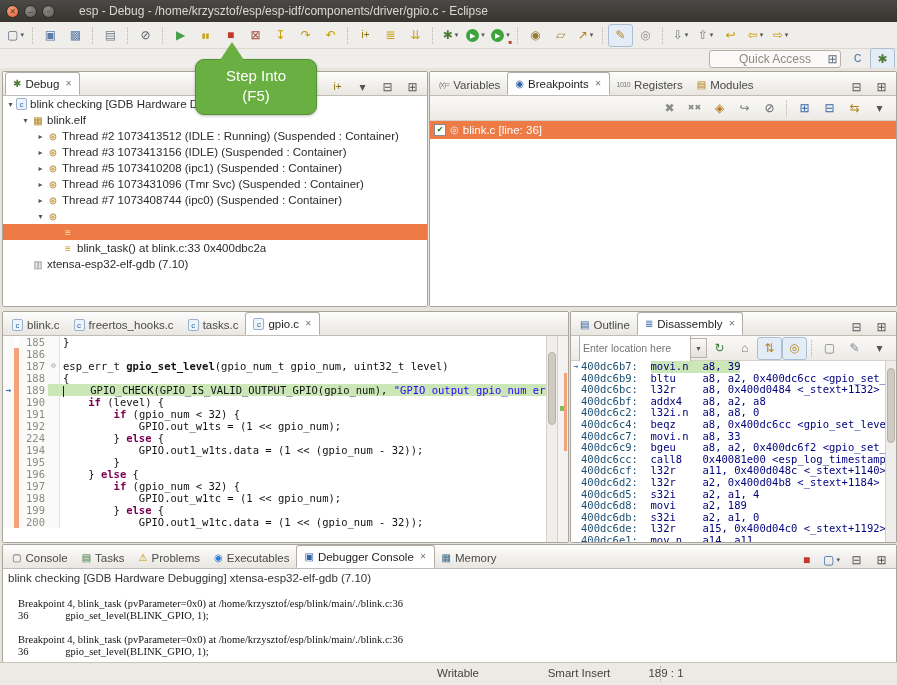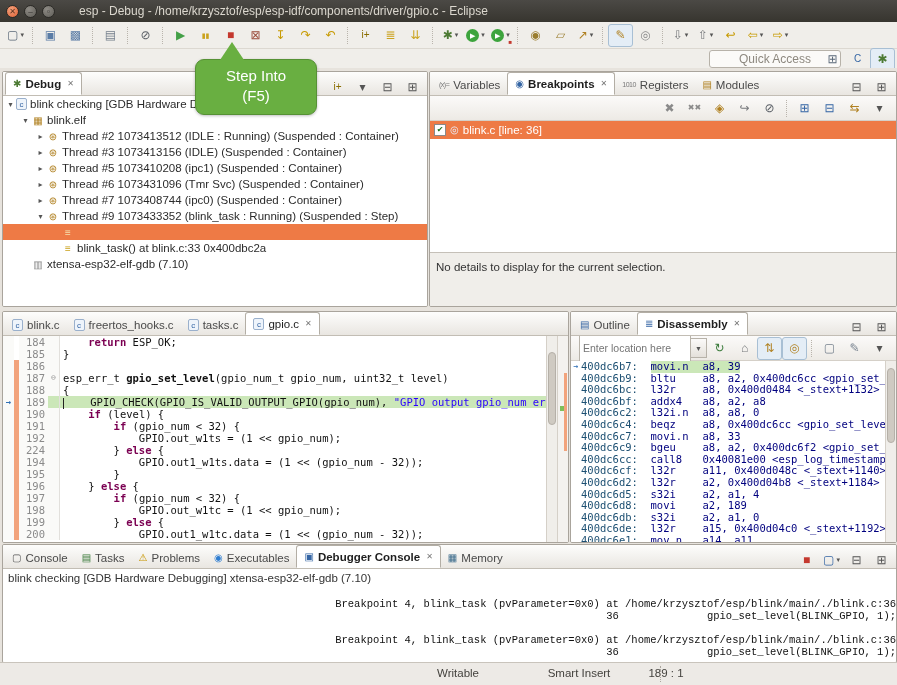--- a/index.html
+++ b/index.html
@@ -27,21 +27,21 @@
   .quick-access{position:absolute;right:56px;top:1px;width:130px;height:16px;border:1px solid #b7b2a9;border-radius:3px;
     background:#fbfaf8;color:#8d887f;font-size:12px;display:flex;align-items:center;justify-content:center;}
   .row2-icons{position:absolute;right:2px;top:0;display:flex;align-items:center;height:20px;}
   
   .workbench{position:absolute;top:68px;left:0;right:0;bottom:22px;background:#e7e3dd;}
   .panel{position:absolute;background:#f4f2ef;border:1px solid #a9a49c;border-radius:2px;overflow:hidden;display:flex;flex-direction:column;}
   .tabbar{height:23px;flex:none;display:flex;align-items:flex-end;background:linear-gradient(#fdfdfc,#e9e6e1);
     border-bottom:1px solid #c2bdb4;position:relative;padding-left:2px;}
   .tab{height:21px;display:flex;align-items:center;gap:4px;padding:0 7px;font-size:11.5px;color:#4a4a4a;white-space:nowrap;}
   .tab.active{background:#fff;border:1px solid #b3aea5;border-bottom-color:#fff;border-radius:3px 3px 0 0;color:#1e1e1e;}
-  .views .tab.active .tlabel{font-weight:bold;}
+  .views .tab.active .tlabel{font-weight:normal;}
   .tclose{font-size:8px;color:#777;margin-left:2px;}
   .ticon{font-size:10px;line-height:1;}
   .ticon.small{font-size:7px;letter-spacing:-0.5px;}
   .ficon{width:11px;height:12px;background:#eef4fb;border:1px solid #9ab0cc;color:#3465a4;font-size:8px;line-height:11px;
     text-align:center;border-radius:2px;box-sizing:border-box;}
   .panel-controls{position:absolute;right:2px;top:3px;display:flex;align-items:center;}
   .panel-toolbar{height:24px;flex:none;background:linear-gradient(#fbfaf9,#edeae5);border-bottom:1px solid #d5d0c8;
     display:flex;align-items:center;justify-content:flex-end;padding:0 4px;}
   .content{flex:1;background:#fff;overflow:hidden;position:relative;}
   
@@ -79,21 +79,21 @@
   .ds-body{color:#00007f;}
   .ds-m{display:inline-block;width:52px;}
   .ds-hl{background:#cbe7b8;}
   .loc-combo{display:flex;align-items:center;margin-right:auto;margin-left:4px;}
   .loc-input{width:104px;height:16px;border:1px solid #b7b2a9;background:#fff;font-size:10.5px;color:#8d887f;
     padding:7px 3px;font-family:"Liberation Sans",sans-serif;}
   .loc-dd{width:15px;height:18px;border:1px solid #b7b2a9;border-left:none;background:linear-gradient(#fbfaf9,#e4e0da);
     font-size:7px;color:#555;display:flex;align-items:center;justify-content:center;}
   
   .con-header{font-size:11.5px;color:#333;padding:3px 5px 2px 5px;background:#fff;}
-  .con-line{height:12px;line-height:12px;font-family:Liberation Mono, monospace;font-size:10.5px;white-space:pre;color:#111;padding-left:9px;text-align:right;}
+  .con-line{height:12px;line-height:12px;font-family:Liberation Serif, serif;font-size:10.5px;white-space:pre;color:#111;padding-left:15px;}
   
   .statusbar{position:absolute;left:0;right:0;bottom:0;height:22px;background:#edeae6;border-top:1px solid #c9c4bc;font-size:11.5px;color:#44423e;}
   .sb-item{position:absolute;top:4px;text-align:center;}
   .sb-grip{position:absolute;left:660px;top:3px;height:16px;border-left:1px dotted #aaa59d;}
   
   .tooltip{position:absolute;left:195px;top:59px;width:112px;z-index:50;background:#69af41;border:1px solid #569135;
     border-radius:9px;color:#fff;text-align:center;padding:6px 4px 8px 4px;font-size:15px;line-height:20px;
     box-shadow:0 1px 3px rgba(0,0,0,0.25);}
   .tooltip .arrow{position:absolute;top:-18px;left:24px;width:0;height:0;border-left:12px solid transparent;
     border-right:12px solid transparent;border-bottom:18px solid #69af41;}
@@ -294,21 +294,20 @@
             <span>Thread #6 1073431096 (Tmr Svc) (Suspended : Container)</span>
           </div>
           <div class="tree-row" style="padding-left: 32px;">
             <span class="twist">▸</span>
             <span class="titem-icon" style="color: rgb(176, 128, 32);">⊛</span>
             <span>Thread #7 1073408744 (ipc0) (Suspended : Container)</span>
           </div>
           <div class="tree-row" style="padding-left: 32px;">
             <span class="twist">▾</span>
             <span class="titem-icon" style="color: rgb(176, 128, 32);">⊛</span>
-            <span>Thread #9 1073433352 (blink_task : Running) (Suspended : Step)</span>
           </div>
           <div class="tree-row sel" style="padding-left: 47px;">
             <span class="twist"></span>
             <span class="titem-icon" style="color: rgb(245, 226, 176);">≡</span>
           </div>
           <div class="tree-row" style="padding-left: 47px;">
             <span class="twist"></span>
             <span class="titem-icon" style="color: rgb(202, 162, 28);">≡</span>
             <span>blink_task() at blink.c:33 0x400dbc2a</span>
           </div>
@@ -380,21 +379,20 @@
             <span class="glyph" style="color: rgb(85, 85, 85);">▾</span>
           </span>
         </div>
       <div class="content">
         <div class="bp-row">
           <span class="bp-check">✔</span>
           <span class="ticon" style="color:#e8f0ff;">◎</span>
           <span>blink.c [line: 36]</span>
         </div>
       </div>
-      <div class="bp-details">No details to display for the current selection.</div>
     </div>
 
     <div class="panel" style="left:2px;top:243px;width:565px;height:230px;">
       <div class="tabbar">
         <div style="display:flex;align-items:flex-end;height:100%;">
             <div class="tab">
               <span class="ficon">c</span>
               <span class="tlabel">blink.c</span>
             </div>
             <div class="tab">
@@ -406,21 +404,20 @@
               <span class="tlabel">tasks.c</span>
             </div>
             <div class="tab active">
               <span class="ficon">c</span>
               <span class="tlabel">gpio.c</span>
               <span class="tclose">✕</span>
             </div>
           </div>
       </div>
       <div class="content" id="editor-body">
-        <div class="ed-line"><span class="gut-a gut"></span><span class="cbar"></span><span class="lnum gut">184</span><span class="fold"></span><span class="codetxt"><span>    </span><span class="k">return</span><span> ESP_OK;</span></span></div>
           <div class="ed-line"><span class="gut-a gut"></span><span class="cbar"></span><span class="lnum gut">185</span><span class="fold"></span><span class="codetxt"><span>}</span></span></div>
           <div class="ed-line"><span class="gut-a gut"></span><span class="cbar on"></span><span class="lnum gut">186</span><span class="fold"></span><span class="codetxt"><span> </span></span></div>
           <div class="ed-line"><span class="gut-a gut"></span><span class="cbar on"></span><span class="lnum gut">187</span><span class="fold">⊖</span><span class="codetxt"><span>esp_err_t </span><span class="f">gpio_set_level</span><span>(gpio_num_t gpio_num, uint32_t level)</span></span></div>
           <div class="ed-line"><span class="gut-a gut"></span><span class="cbar on"></span><span class="lnum gut">188</span><span class="fold"></span><span class="codetxt"><span>{</span></span></div>
           <div class="ed-line hl"><span class="gut-a gut">→</span><span class="cbar on"></span><span class="lnum gut">189</span><span class="fold"></span><span class="codetxt"><span class="caret"></span><span>    </span><span>GPIO_CHECK(GPIO_IS_VALID_OUTPUT_GPIO(gpio_num), </span><span class="s">"GPIO output gpio_num error"</span></span></div>
           <div class="ed-line"><span class="gut-a gut"></span><span class="cbar on"></span><span class="lnum gut">190</span><span class="fold"></span><span class="codetxt"><span>    </span><span class="k">if</span><span> (level) {</span></span></div>
           <div class="ed-line"><span class="gut-a gut"></span><span class="cbar on"></span><span class="lnum gut">191</span><span class="fold"></span><span class="codetxt"><span>        </span><span class="k">if</span><span> (gpio_num &lt; 32) {</span></span></div>
           <div class="ed-line"><span class="gut-a gut"></span><span class="cbar on"></span><span class="lnum gut">192</span><span class="fold"></span><span class="codetxt"><span>            GPIO.out_w1ts = (1 &lt;&lt; gpio_num);</span></span></div>
           <div class="ed-line"><span class="gut-a gut"></span><span class="cbar on"></span><span class="lnum gut">224</span><span class="fold"></span><span class="codetxt"><span>        } </span><span class="k">else</span><span> {</span></span></div>
           <div class="ed-line"><span class="gut-a gut"></span><span class="cbar on"></span><span class="lnum gut">194</span><span class="fold"></span><span class="codetxt"><span>            GPIO.out1_w1ts.data = (1 &lt;&lt; (gpio_num - 32));</span></span></div>

